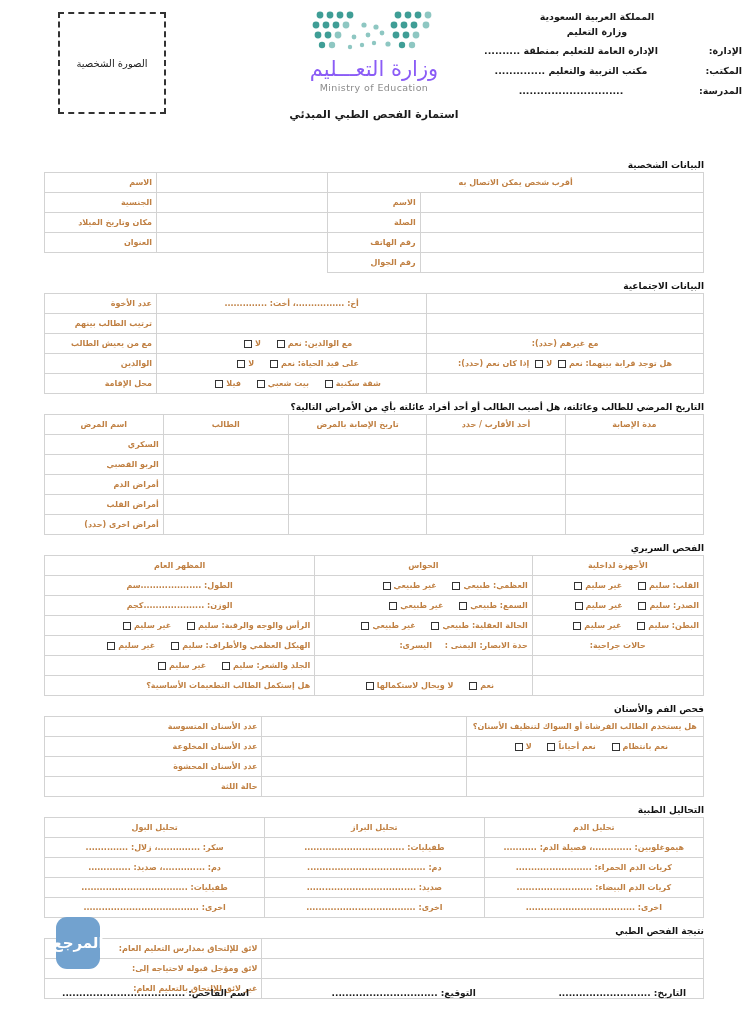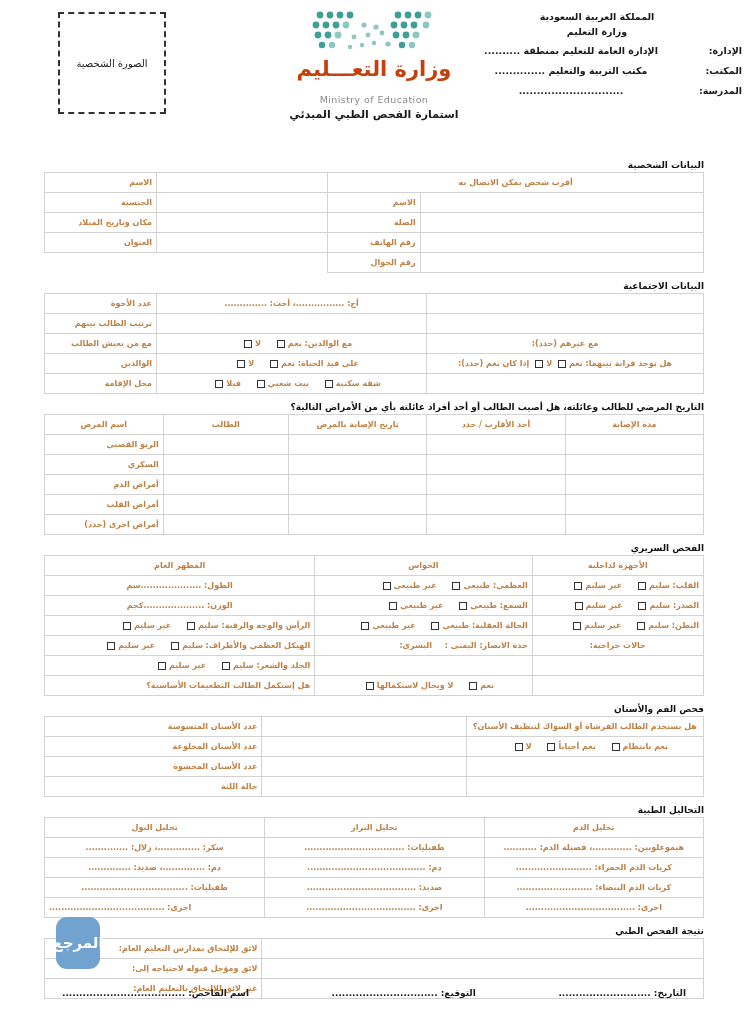--- a/index.html
+++ b/index.html
@@ -17,22 +17,22 @@
   .photo-box{
     position:absolute;left:58px;top:12px;width:104px;height:98px;
     border:2px dashed #333;display:flex;align-items:center;justify-content:center;
     font-size:10px;color:#222;
   }
   .logo-wrap{
     position:absolute;left:50%;top:8px;transform:translateX(-50%);
     width:200px;text-align:center;
   }
   .logo-map{display:block;margin:0 auto 4px auto;}
-  .logo-ar{font-size:21px;letter-spacing:1px;color:#c2410c;font-weight:bold;line-height:1.1;}
-  .logo-en{font-size:9.5px;color:#8b8b8b;letter-spacing:.4px;margin-top:13px;}
+  .logo-ar{font-size:21px;letter-spacing:1px;color:#8b5cf6;font-weight:normal;line-height:1.1;}
+  .logo-en{font-size:9.5px;color:#8b8b8b;letter-spacing:.4px;margin-top:1px;}
 
   .gov{position:absolute;right:6px;top:10px;width:290px;text-align:center;font-size:9.5px;font-weight:bold;line-height:1.55;}
   .gov-lines{margin-bottom:3px;}
   .gov-row{display:flex;justify-content:flex-start;align-items:baseline;font-size:9.5px;font-weight:bold;margin-top:5px;}
   .gov-row .lbl{min-width:52px;text-align:right;}
   .gov-row .val{flex:1;text-align:center;font-weight:bold;}
   .doc-title{
     position:absolute;left:50%;top:108px;transform:translateX(-50%);
     font-size:11px;font-weight:bold;white-space:nowrap;
   }
@@ -269,28 +269,28 @@
           <th class="hdr-cell">الطالب</th>
           <th class="hdr-cell">اسم المرض</th>
         </tr>
       </thead>
       <tbody>
         <tr>
           <td class="blank"></td>
           <td class="blank"></td>
           <td class="blank"></td>
           <td class="blank"></td>
+          <td class="lbl-cell">السكري</td>
+        </tr>
+        <tr>
+          <td class="blank"></td>
+          <td class="blank"></td>
+          <td class="blank"></td>
+          <td class="blank"></td>
           <td class="lbl-cell">الربو القصبي</td>
-        </tr>
-        <tr>
-          <td class="blank"></td>
-          <td class="blank"></td>
-          <td class="blank"></td>
-          <td class="blank"></td>
-          <td class="lbl-cell">السكري</td>
         </tr>
         <tr>
           <td class="blank"></td>
           <td class="blank"></td>
           <td class="blank"></td>
           <td class="blank"></td>
           <td class="lbl-cell">أمراض الدم</td>
         </tr>
         <tr>
           <td class="blank"></td>
@@ -469,21 +469,21 @@
           <td class="blank dark-txt" style="text-align:center">دم: ..............، صديد: ..............</td>
         </tr>
         <tr>
           <td class="blank dark-txt" style="text-align:center">كريات الدم البيضاء: .........................</td>
           <td class="blank dark-txt" style="text-align:center">صديد: ....................................</td>
           <td class="blank dark-txt" style="text-align:center">طفيليات: ...................................</td>
         </tr>
         <tr>
           <td class="blank dark-txt" style="text-align:center">اخرى: ....................................</td>
           <td class="blank dark-txt" style="text-align:center">اخرى: ....................................</td>
-          <td class="blank dark-txt" style="text-align:left">اخرى: ......................................</td>
+          <td class="blank dark-txt" style="text-align:center">اخرى: ......................................</td>
         </tr>
       </tbody>
     </table>
   </div>
 
   <div class="section">
     <div class="sec-title">نتيجة الفحص الطبي</div>
     <table class="grid">
       <colgroup>
           <col style="width:67%">

